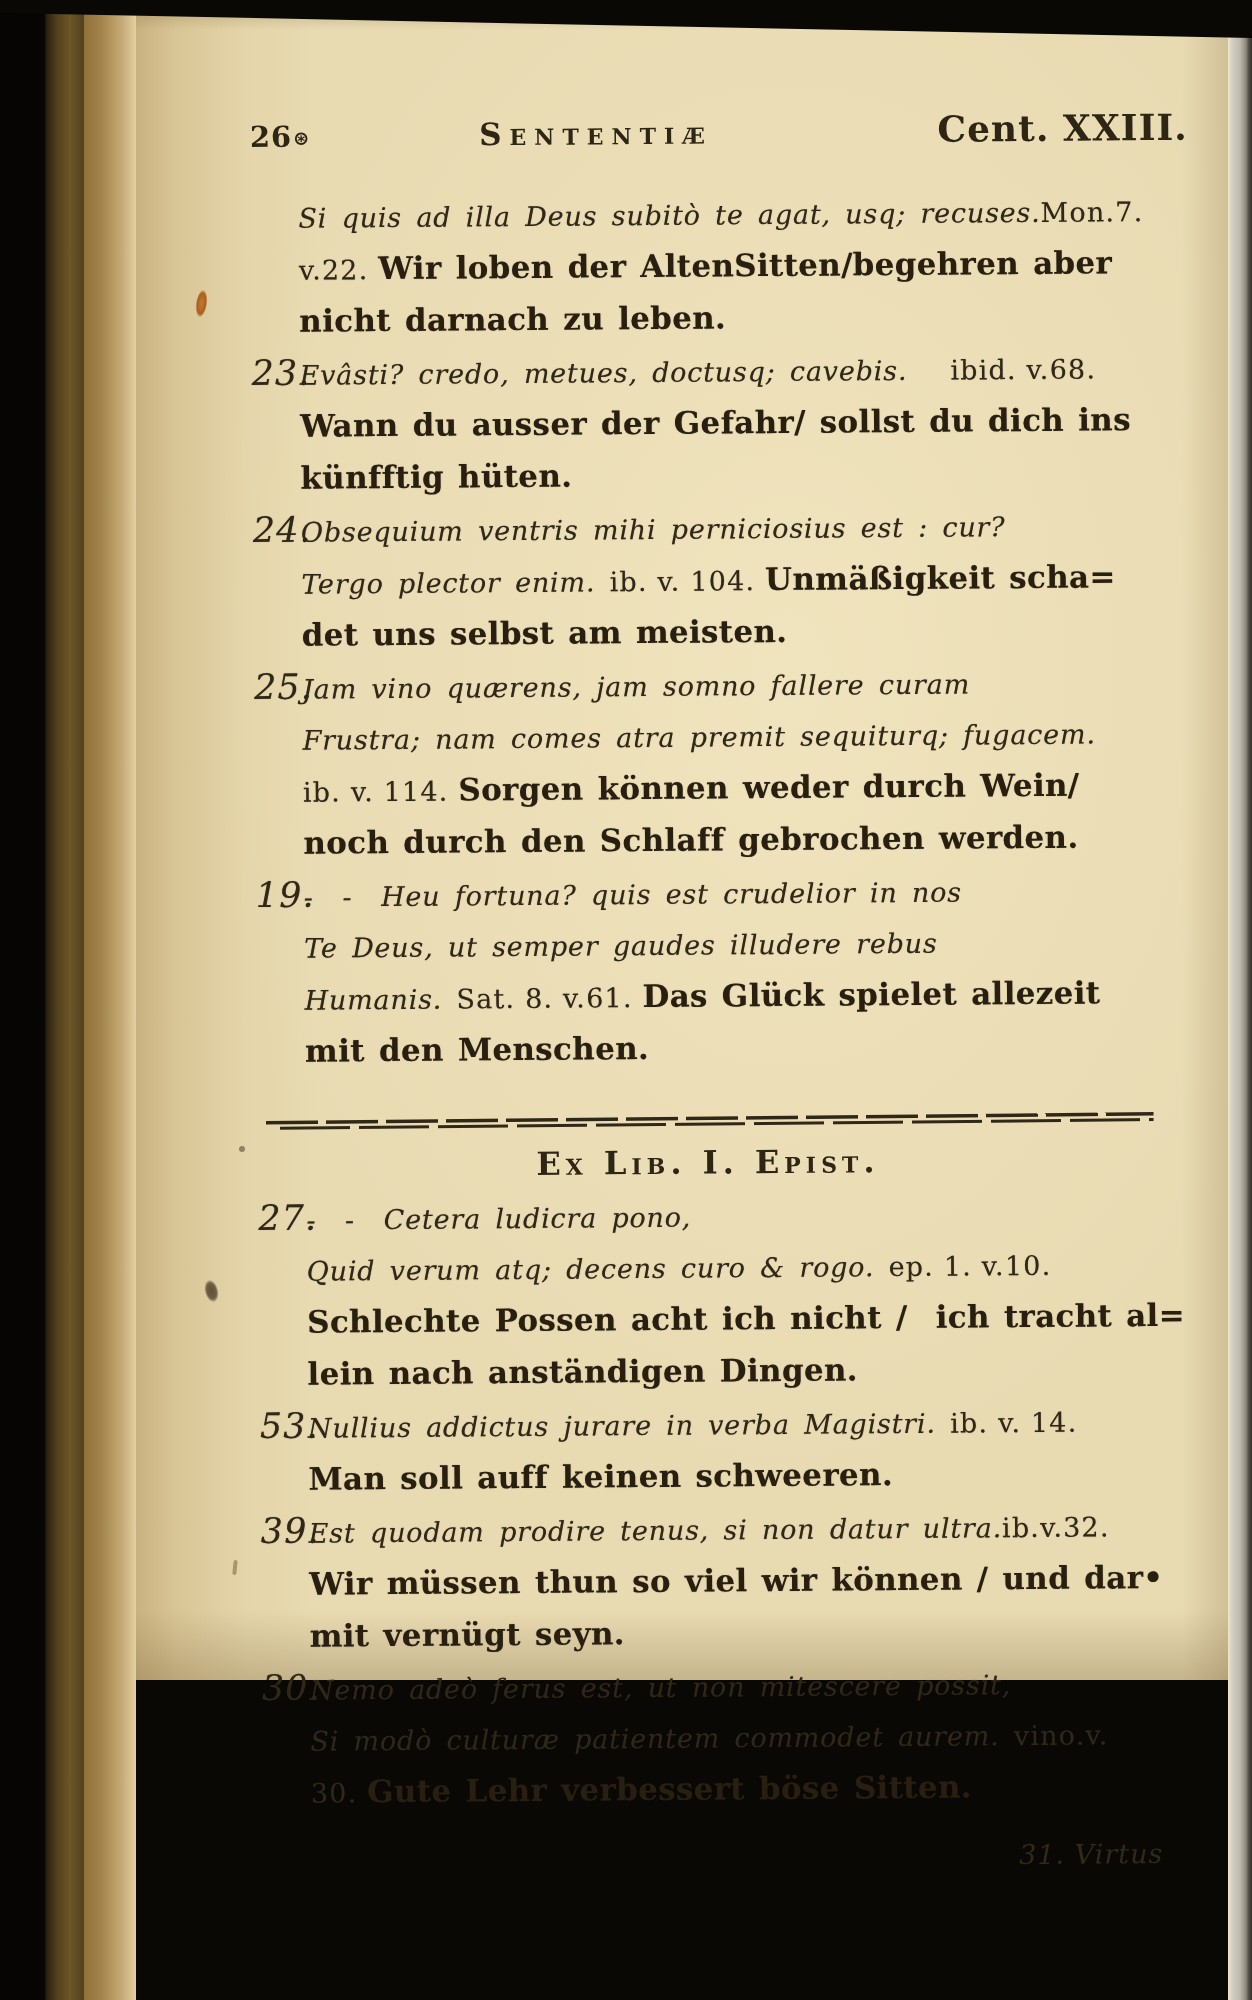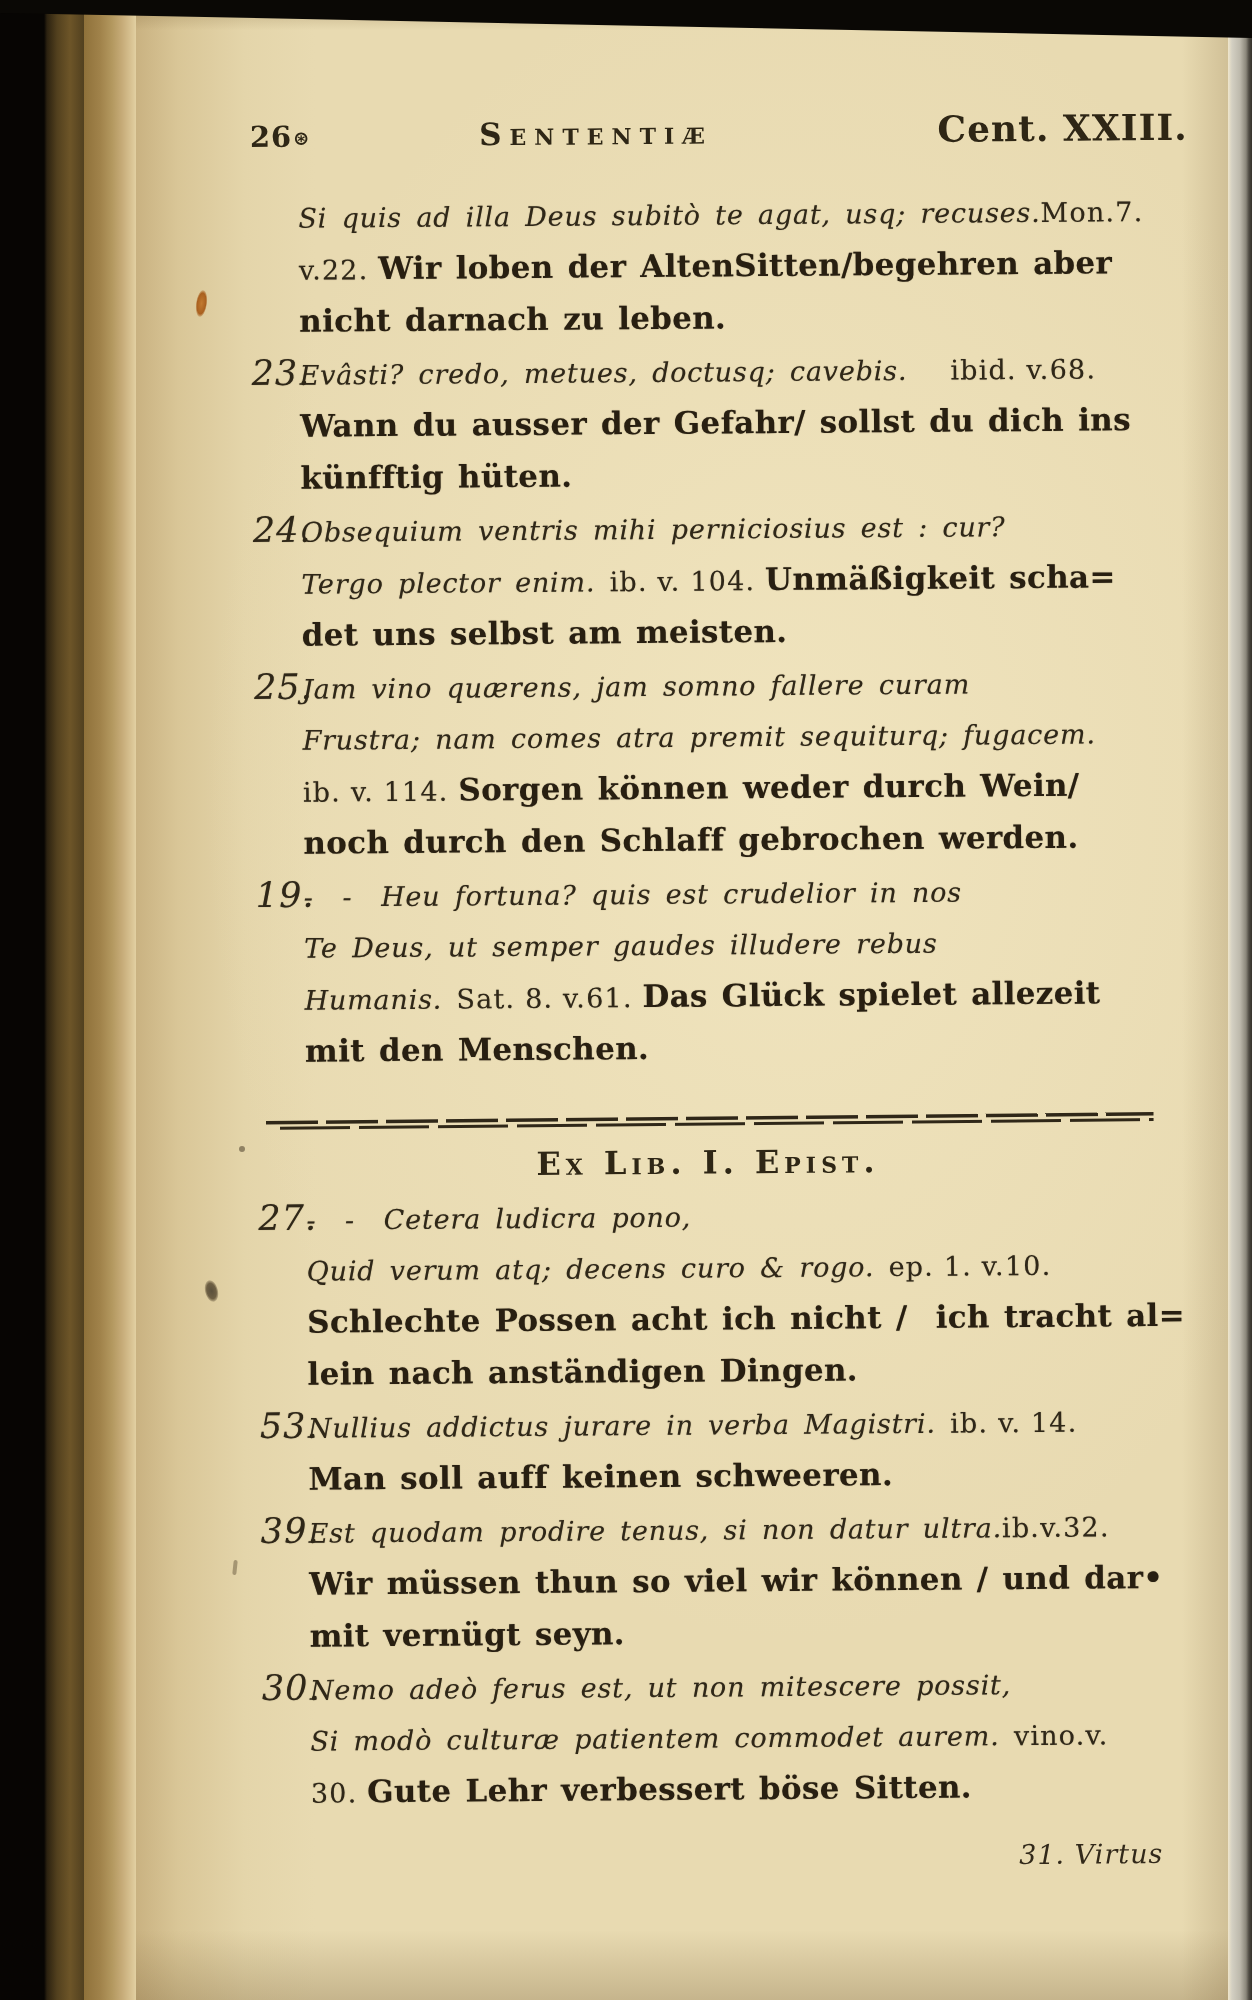--- a/index.html
+++ b/index.html
@@ -22,21 +22,21 @@
     clip-path:polygon(0 0,100% 0,100% 38px,0 13px);
     z-index:6;
   }
   .right-edge{
     position:absolute;right:0;top:0;bottom:0;width:24px;
     background:linear-gradient(90deg,#efe6cc 0px,#d3cfc2 4px,#bdb9ac 12px,#8b877b 18px,#4e4a42 21px,#35322c 24px);
     z-index:5;
   }
   
   .page{
-    position:absolute;left:130px;top:0;width:1098px;height:2000px;
+    position:absolute;left:130px;top:0;width:1098px;height:1680px;
     background-color:#e8dab1;
     background-image:
       linear-gradient(180deg, rgba(115,90,48,.38) 0px, rgba(115,90,48,0) 30px),
       linear-gradient(0deg,  rgba(110,85,45,.28) 0px, rgba(110,85,45,0) 70px),
       linear-gradient(270deg, rgba(125,100,58,.22) 0px, rgba(125,100,58,0) 46px),
       radial-gradient(900px 1300px at 60% 40%, #f0e4be 0%, rgba(240,228,190,0) 65%),
       linear-gradient(90deg,#c7af7e 0px,#d9c697 48px,#e4d5aa 115px,#e8dab1 185px);
   }
   .content{transform:rotate(-0.45deg);transform-origin:260px 160px;}
   

